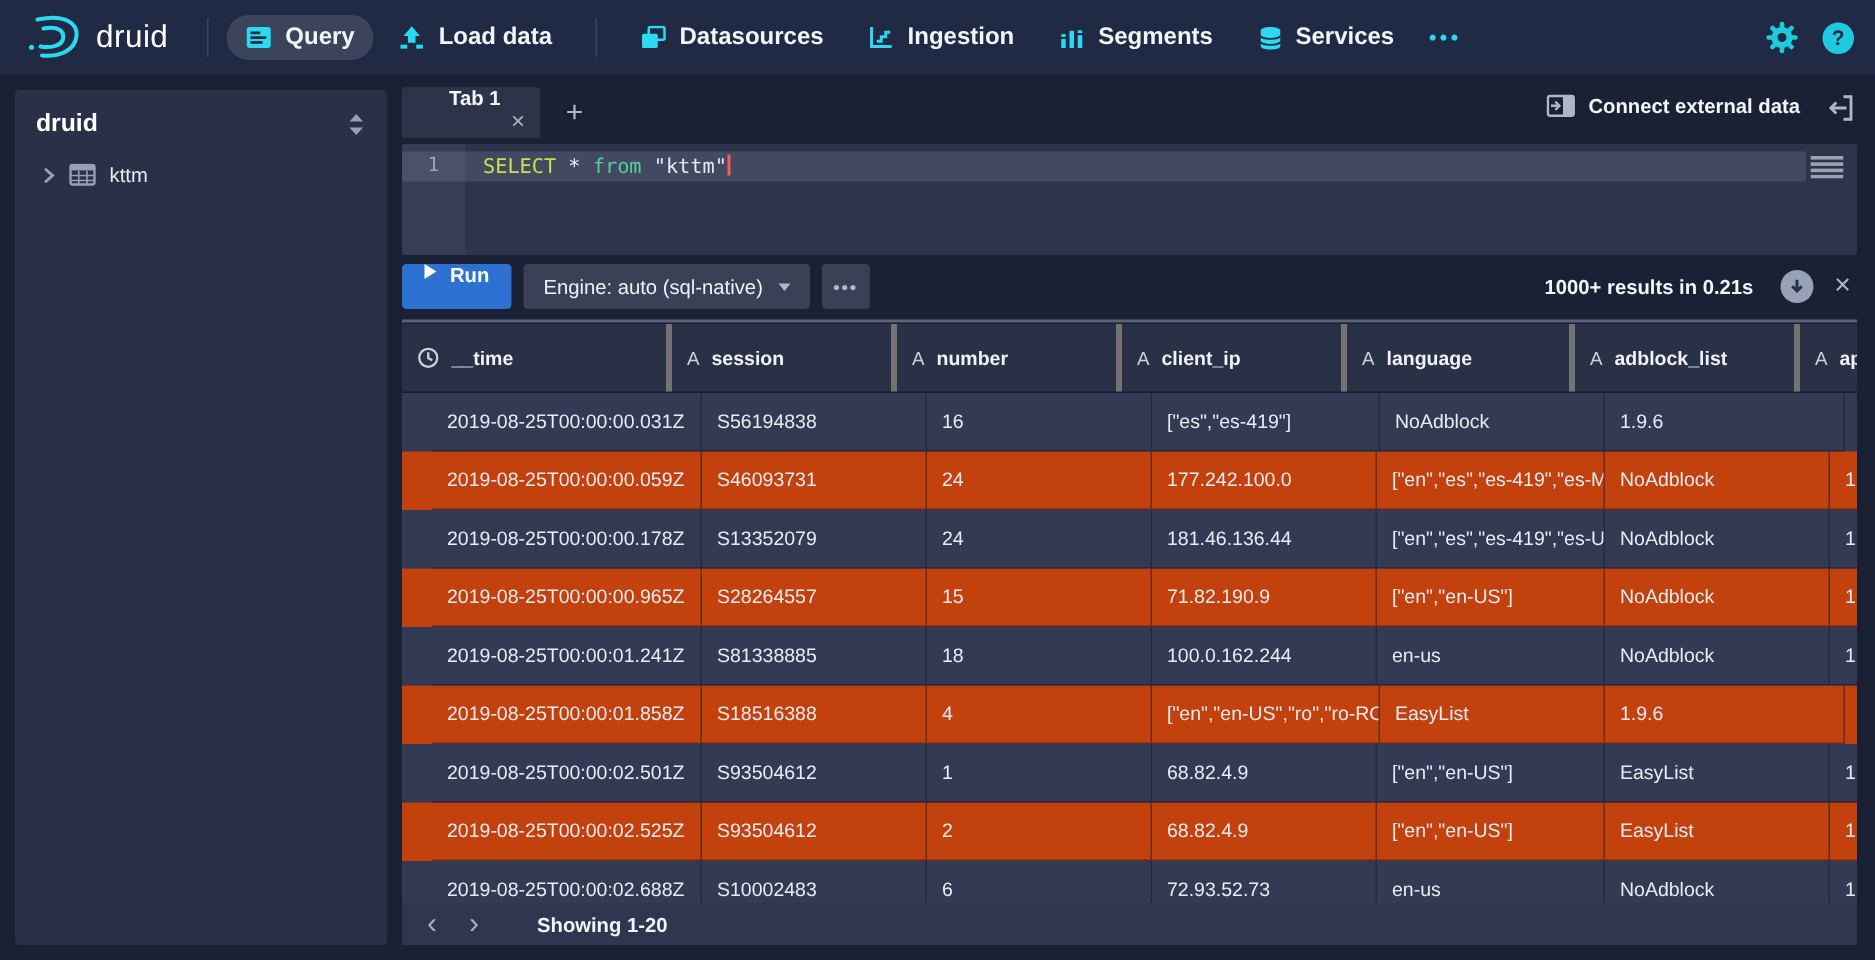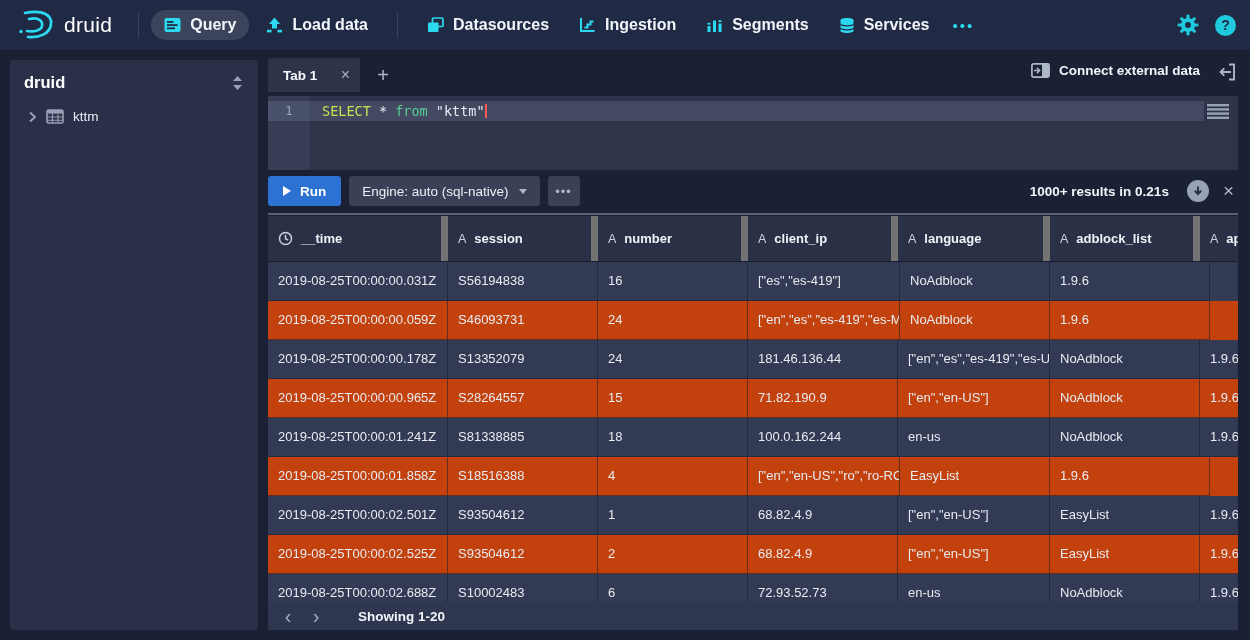--- a/index.html
+++ b/index.html
@@ -39,59 +39,59 @@
   .sb-head { display:flex; align-items:center; justify-content:space-between; padding:13px 14px 9px 14px; }
   .sb-title { font-size:16.5px; font-weight:600; color:#FFFFFF; }
   .tree-item { display:flex; align-items:center; gap:9px; padding:8px 10px 8px 18px; font-size:13.5px; color:#E9ECF3; cursor:pointer; }
   
   .main { position:absolute; left:268px; top:50px; right:12px; bottom:0; }
   
   .tabbar { position:absolute; top:8px; left:0; right:0; height:34px; }
   .tab {
     position:absolute; left:0; top:0; width:92px; height:34px; background:#2D3449;
     border-radius:3px 3px 0 0; display:flex; align-items:center; padding:0 10px 0 15px;
-    font-size:13.5px; font-weight:600; color:#F4F6FA; cursor:pointer;
+    font-size:13.5px; font-weight:600; color:#F4F6FA; cursor:pointer;flex-direction:column;
   }
   .tab-close { margin-left:auto; color:#A9B2C4; font-size:16px; font-weight:400; cursor:pointer; }
   .newtab { position:absolute; left:102px; top:4px; width:26px; height:26px; display:flex; align-items:center; justify-content:center; color:#AEB7C6; font-size:20px; cursor:pointer; }
   .connect { position:absolute; right:38px; top:5px; display:flex; align-items:center; gap:9px; font-size:13.5px; font-weight:600; color:#F2F5F9; cursor:pointer; }
   .collapse-btn { position:absolute; right:2px; top:4px; cursor:pointer; display:flex; }
   
   .editor { position:absolute; top:46px; left:0; right:0; height:74px; background:#2E3449; border-radius:2px; overflow:hidden; }
   .gutter { position:absolute; left:0; top:0; bottom:0; width:42px; background:#373D54; }
   .cur-line { position:absolute; left:0; right:34px; top:5px; height:20px; background:rgba(173,187,226,.16); }
   .line-num { position:absolute; left:0; top:5px; width:42px; height:20px; line-height:20px; text-align:center;
     font-family:"DejaVu Sans Mono", monospace; font-size:13px; color:#9AA3B8; }
   .code-line { position:absolute; left:54px; top:5px; height:20px; line-height:20px;
     font-family:"DejaVu Sans Mono", monospace; font-size:13.5px; white-space:pre; }
   .kw { color:#C9E051; } .op { color:#E8ECF5; } .kw2 { color:#56CE96; } .str { color:#E6EAF0; }
   .cursor { display:inline-block; width:2px; height:14px; background:#FF5A52; vertical-align:-2px; }
   .ed-menu { position:absolute; right:9px; top:8px; cursor:pointer; display:flex; }
   
   .runbar { position:absolute; top:126px; left:0; right:0; height:30px; display:flex; align-items:center; }
-  .run-btn { background:#2D72D2; border-radius:3px; height:30px; padding:0 15px; display:flex; align-items:center; gap:9px;
+  .run-btn { background:#2D72D2; border-radius:3px; height:30px; padding:0 15px; display:flex; align-items:flex-start; gap:9px;
     color:#FFF; font-size:13.5px; font-weight:600; cursor:pointer; }
   .play-tri { width:0; height:0; border-left:8px solid #FFFFFF; border-top:5px solid transparent; border-bottom:5px solid transparent; }
   .engine-btn { background:#3A4157; border-radius:3px; height:30px; margin-left:8px; padding:0 13px; display:flex; align-items:center; gap:10px;
     color:#EDF0F6; font-size:13.5px; cursor:pointer; }
   .caret-down { width:0; height:0; border-top:5px solid #AEB7C6; border-left:4.5px solid transparent; border-right:4.5px solid transparent; }
   .more-btn { background:#3A4157; border-radius:3px; height:30px; width:32px; margin-left:8px; display:flex; align-items:center; justify-content:center;
     color:#AEB7C6; font-size:13px; letter-spacing:1px; cursor:pointer; }
   .run-spacer { flex:1; }
   .results-text { font-size:13.5px; font-weight:600; color:#F2F5F9; }
   .dl-circle { width:22px; height:22px; border-radius:50%; background:#98A2B6; margin-left:18px; display:flex; align-items:center; justify-content:center; cursor:pointer; }
   .res-close { margin-left:14px; margin-right:4px; color:#AEB7C6; font-size:19px; cursor:pointer; }
   
   .tbl-topline { position:absolute; top:163px; left:0; right:0; height:2px; background:#59617A; }
   .rtable { position:absolute; top:166px; left:0; right:0; height:386px; overflow:hidden; background:#272D45; }
   .thead { display:flex; height:46px; background:#2A3147; border-bottom:1px solid #181D2F; }
-  .th { flex:none; display:flex; align-items:center; gap:8px; padding:0 10px; border-right:7px solid #737373;
+  .th { flex:none; display:flex; align-items:center; gap:8px; padding:0 10px; border-right:4px solid #737373;
     font-size:13px; font-weight:600; color:#F0F3F8; cursor:pointer; overflow:hidden; white-space:nowrap; }
   .a-ic { font-size:12.5px; font-weight:400; color:#CBD2DF; }
-  .tr { display:flex; height:39px; cursor:default; }
+  .tr { display:flex; height:39px; cursor:default;padding-left:20px; }
   .tr.odd  { background:#333A54; }
   .tr.even { background:#c2410c; }
   .td { flex:none; line-height:38px; padding:0 10px; border-right:1px solid rgba(24,29,47,.55); border-bottom:1px solid rgba(24,29,47,.55);
     font-size:13px; color:#E8EBF2; white-space:nowrap; overflow:hidden; cursor:pointer; }
   
   .tfoot { position:absolute; top:552px; left:0; right:0; height:28px; background:#2E3650;
     display:flex; align-items:center; padding:0 6px; }
   .pg-btn { width:28px; height:24px; display:flex; align-items:center; justify-content:center;
     color:#A6AFC2; font-size:20px; cursor:pointer; }
   .showing { margin-left:28px; font-size:13.5px; font-weight:600; color:#F2F5F9; }
@@ -324,20 +324,21 @@
           <div class="td" style="width: 150px;">S56194838</div>
           <div class="td" style="width: 150px;">16</div>
           <div class="td" style="width: 152px;">["es","es-419"]</div>
           <div class="td" style="width: 150px;">NoAdblock</div>
           <div class="td" style="width: 160px;">1.9.6</div>
         </div>
         <div class="tr even">
           <div class="td" style="width: 180px;">2019-08-25T00:00:00.059Z</div>
           <div class="td" style="width: 150px;">S46093731</div>
           <div class="td" style="width: 150px;">24</div>
+          <div class="td" style="width: 150px;">177.242.100.0</div>
           <div class="td" style="width: 152px;">["en","es","es-419","es-M</div>
           <div class="td" style="width: 150px;">NoAdblock</div>
           <div class="td" style="width: 160px;">1.9.6</div>
         </div>
         <div class="tr odd">
           <div class="td" style="width: 180px;">2019-08-25T00:00:00.178Z</div>
           <div class="td" style="width: 150px;">S13352079</div>
           <div class="td" style="width: 150px;">24</div>
           <div class="td" style="width: 150px;">181.46.136.44</div>
           <div class="td" style="width: 152px;">["en","es","es-419","es-U</div>

